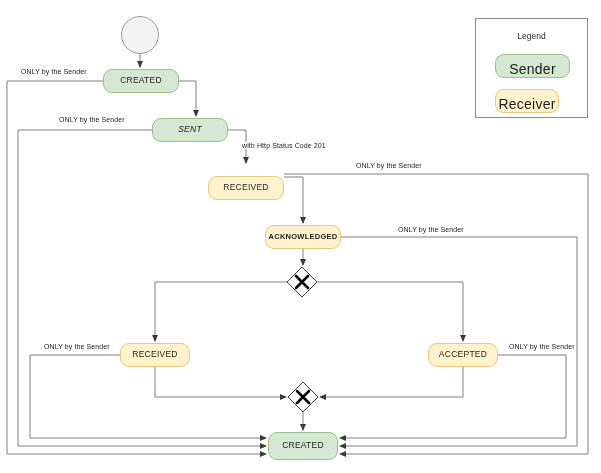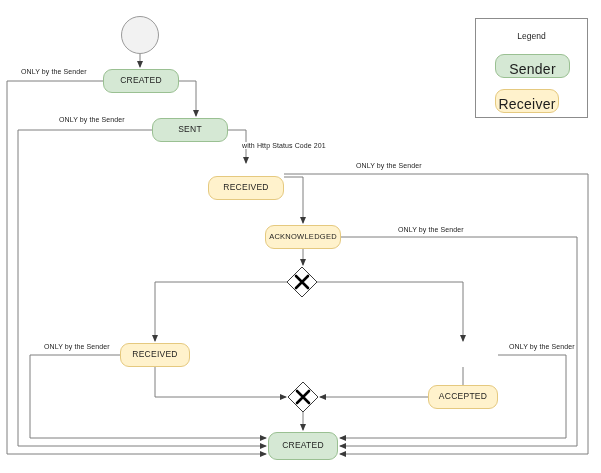--- a/index.html
+++ b/index.html
@@ -144,37 +144,37 @@
       </g>
     </g>
   </svg>
 
   <div class="start-circle" style="left:121px; top:16px; width:38px; height:38px;"></div>
 
   <div class="node sender" style="left:103px; top:69px; width:76px; height:24px;">
     <span>CREATED</span>
   </div>
 
-  <div class="node sender" style="left:152px; top:118px; width:76px; height:24px;">
+  <div class="node sender" style="left:152px; top:118px; width:76px; height:24px;font-style:italic;">
     <span>SENT</span>
   </div>
 
   <div class="node receiver" style="left:208px; top:176px; width:76px; height:24px;">
     <span>RECEIVED</span>
   </div>
 
-  <div class="node receiver" style="left:265px; top:225px; width:76px; height:24px; font-size:7.5px;">
+  <div class="node receiver" style="left:265px; top:225px; width:76px; height:24px; font-size:7.5px;font-weight:bold;">
     <span>ACKNOWLEDGED</span>
   </div>
 
   <div class="node receiver" style="left:120px; top:343px; width:70px; height:24px;">
     <span>RECEIVED</span>
   </div>
 
-  <div class="node receiver" style="left:428px; top:343px; width:70px; height:24px;margin-top:42px;">
+  <div class="node receiver" style="left:428px; top:343px; width:70px; height:24px;">
     <span>ACCEPTED</span>
   </div>
 
   <div class="node sender" style="left:268px; top:432px; width:70px; height:28px;">
     <span>CREATED</span>
   </div>
 
   <div class="edge-label" style="left:20px; top:68px;">ONLY by the Sender</div>
 
   <div class="edge-label" style="left:58px; top:116px;">ONLY by the Sender</div>

